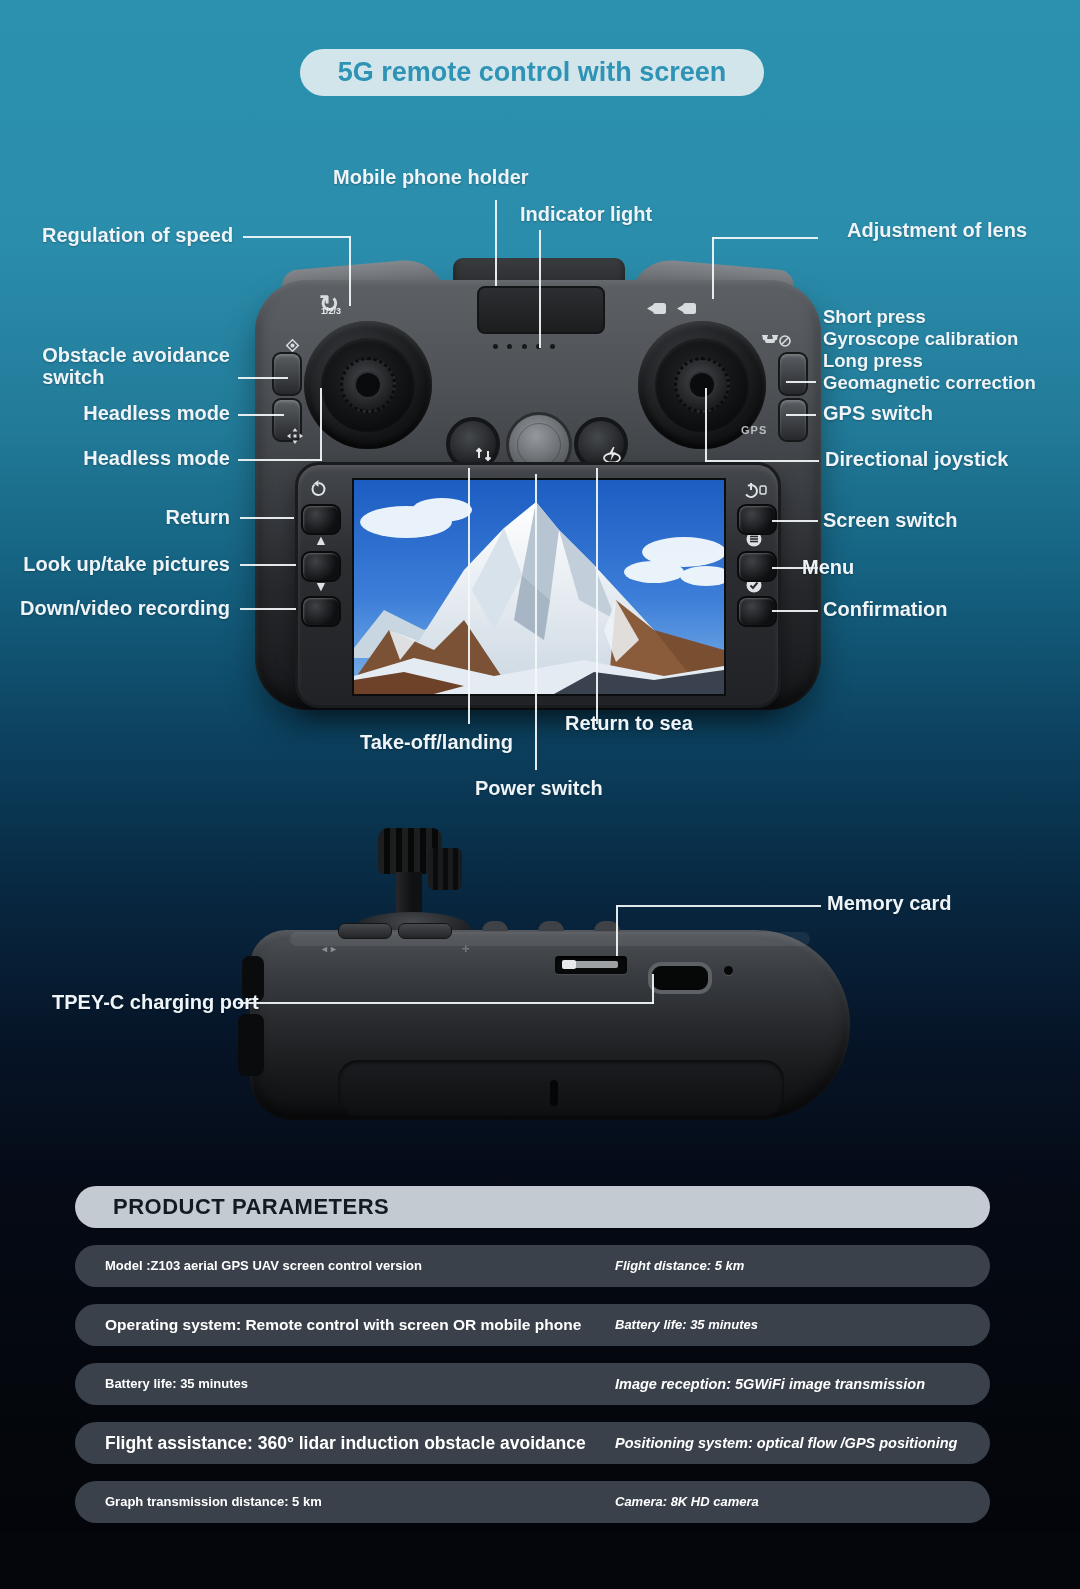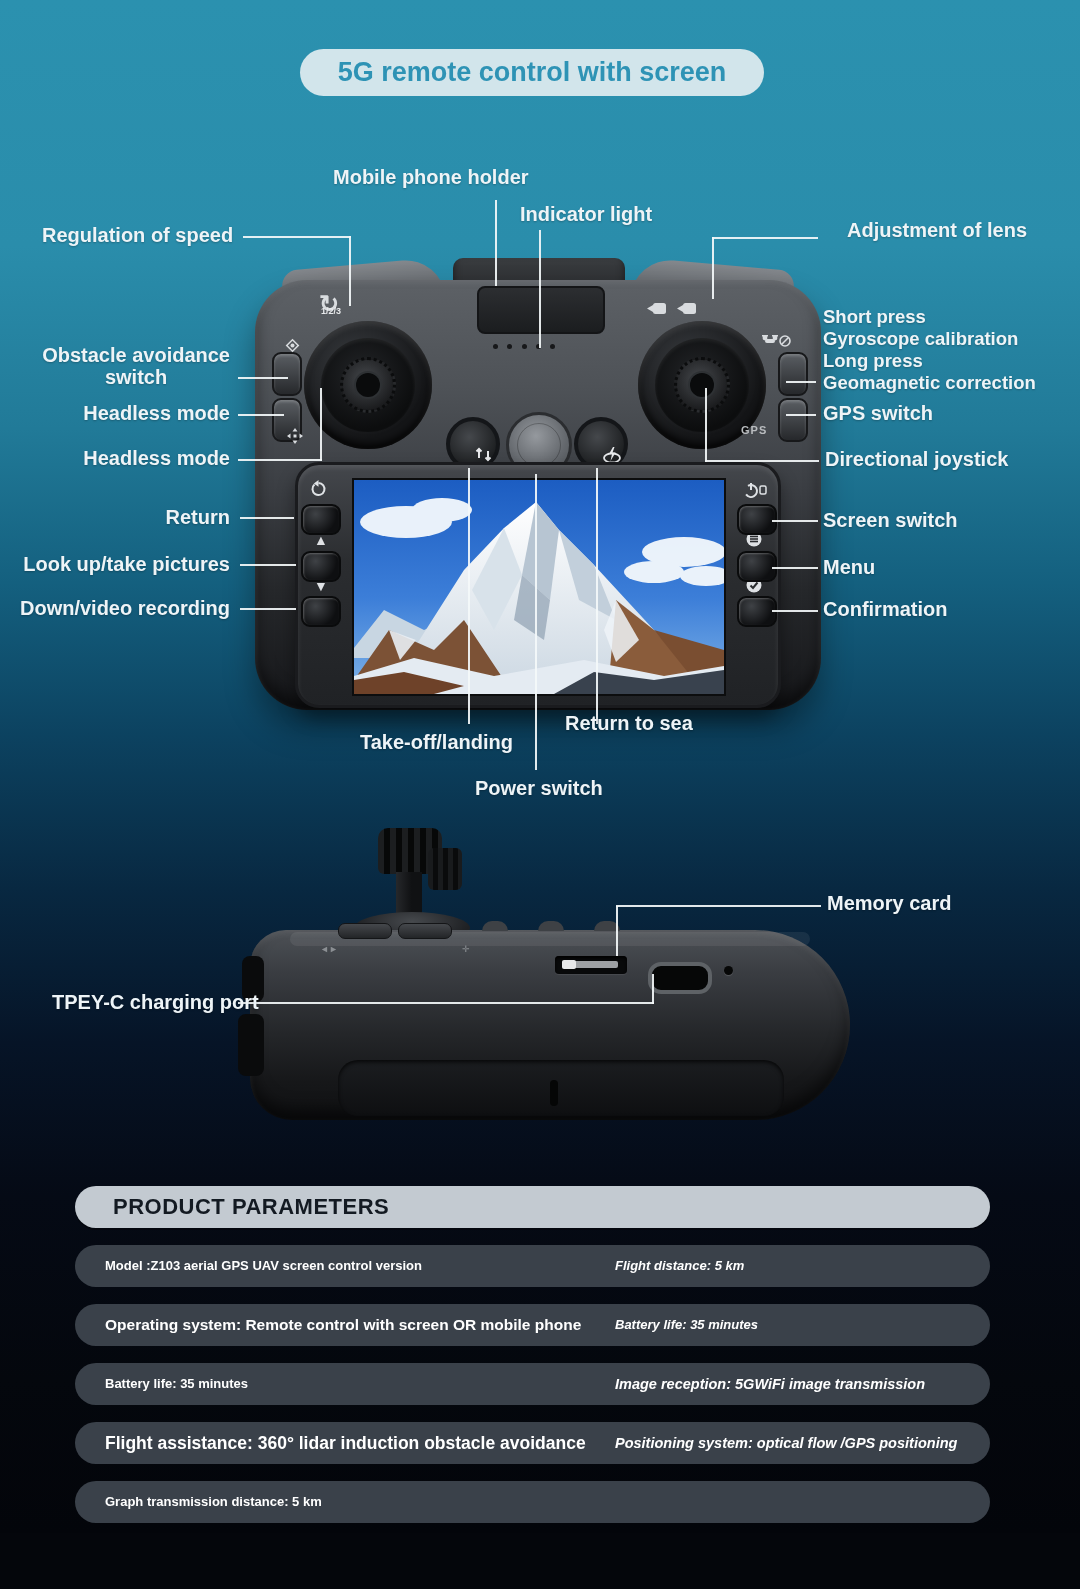--- a/index.html
+++ b/index.html
@@ -5,21 +5,21 @@
   html,body{margin:0;padding:0;background:#04060b;}
   .page{position:relative;width:1080px;height:1533px;overflow:hidden;
         font-family:"Liberation Sans",sans-serif;
         background:linear-gradient(180deg,#2b91af 0%,#2a8dab 16%,#217a98 28%,#14607f 38%,#0c4260 48%,#082841 58%,#061427 68%,#050a15 78%,#04070d 90%,#03050a 100%);}
   
   .title-pill{position:absolute;left:300px;top:49px;width:464px;height:47px;border-radius:24px;
               background:#d2e5eb;color:#2e93b5;font-size:27px;font-weight:700;text-align:center;line-height:47px;}
   
   .lbl{position:absolute;color:#eef4f7;font-size:20px;font-weight:600;white-space:nowrap;z-index:6;
        text-shadow:0 1px 2px rgba(0,0,0,.25);}
-  .lbl.r{text-align:center;}
+  .lbl.r{text-align:left;}
   .lbl.multi{line-height:22px;}
   .gyro{line-height:20.5px;font-size:18.5px;}
   
   .cl{position:absolute;background:rgba(244,248,250,.92);z-index:5;}
   .clh{height:2px;} .clv{width:2px;}
   
   .front{position:absolute;left:255px;top:252px;width:566px;height:460px;z-index:2;}
   .front *{position:absolute;}
   .shoulder-l{left:28px;top:12px;width:162px;height:56px;background:linear-gradient(180deg,#84888d,#45494d);border-radius:16px 40px 4px 4px;transform:rotate(-5deg);}
   .shoulder-r{left:376px;top:12px;width:162px;height:56px;background:linear-gradient(180deg,#84888d,#45494d);border-radius:40px 16px 4px 4px;transform:rotate(5deg);}
@@ -334,21 +334,21 @@
     <span style="display:block;">Long press</span>
     <span style="display:block;">Geomagnetic correction</span>
   </div>
   <div class="lbl r" style="right:850px;top:402px;">Headless mode</div>
   <div class="lbl" style="left:823px;top:402px;">GPS switch</div>
   <div class="lbl r" style="right:850px;top:447px;">Headless mode</div>
   <div class="lbl" style="left:825px;top:448px;">Directional joystick</div>
   <div class="lbl r" style="right:850px;top:506px;">Return</div>
   <div class="lbl" style="left:823px;top:509px;">Screen switch</div>
   <div class="lbl r" style="right:850px;top:553px;">Look up/take pictures</div>
-  <div class="lbl" style="left:823px;top:556px;">Menu</div>
+  <div class="lbl" style="left:802px;top:556px;">Menu</div>
   <div class="lbl r" style="right:850px;top:597px;margin-left:25px;">Down/video recording</div>
   <div class="lbl" style="left:823px;top:598px;">Confirmation</div>
   <div class="lbl" style="left:360px;top:731px;">Take-off/landing</div>
   <div class="lbl" style="left:565px;top:712px;">Return to sea</div>
   <div class="lbl" style="left:475px;top:777px;">Power switch</div>
   <div class="lbl" style="left:827px;top:892px;">Memory card</div>
   <div class="lbl" style="left:52px;top:991px;">TPEY-C charging port</div>
 
   <div class="params">
     <div class="phdr">PRODUCT PARAMETERS</div>
@@ -363,16 +363,17 @@
     <div class="prow">
       <span class="lc">Battery life: 35 minutes</span>
       <span class="rc fs-xs">Image reception: 5GWiFi image transmission</span>
     </div>
     <div class="prow">
       <span class="lc fs-md">Flight assistance: 360° lidar induction obstacle avoidance</span>
       <span class="rc fs-xs">Positioning system: optical flow /GPS positioning</span>
     </div>
     <div class="prow">
       <span class="lc">Graph transmission distance: 5 km</span>
+      <span class="rc">Camera: 8K HD camera</span>
     </div>
   </div>
 
 </div>
 
 </body></html>

